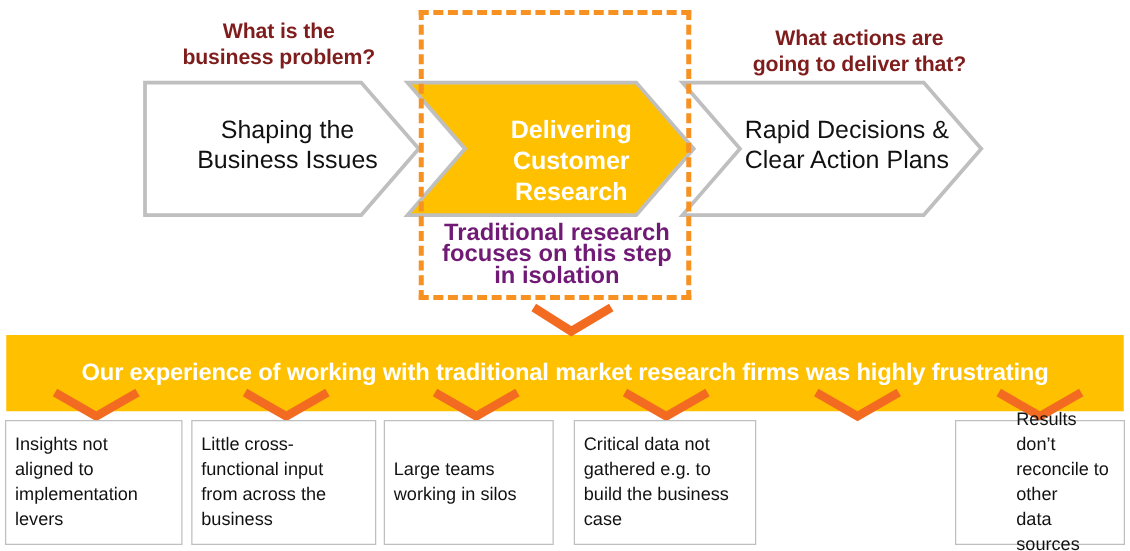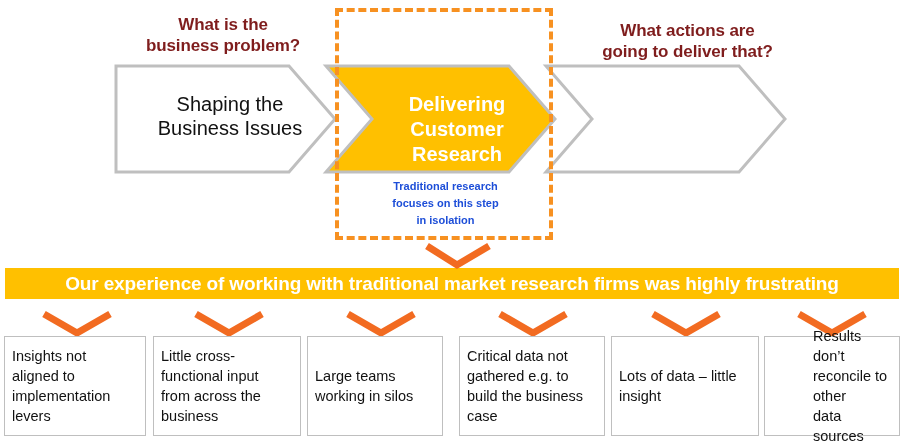--- a/index.html
+++ b/index.html
@@ -60,32 +60,32 @@
     left: 335px; top: 8px;
     width: 218px; height: 232px;
     border: 4px dashed #F79121;
     box-sizing: border-box;
     pointer-events: none;
   }
   #dashed-note {
     position: absolute;
     left: 343px; top: 178px;
     width: 205px;
-    font-size: 11px;
+    font-size: 19px;
     font-weight: bold;
     line-height: 17px;
-    color: #1d4ed8;
+    color: #701a75;
     text-align: center;
   }
 
   
   #banner {
     position: absolute;
     left: 5px; top: 268px;
-    width: 894px; height: 31px;
+    width: 894px; height: 61px;
     background: #FFC000;
     display: flex;
     align-items: center;
     justify-content: center;
   }
   #banner-text {
     color: #ffffff;
     font-weight: bold;
     font-size: 19px;
     letter-spacing: -0.15px;
@@ -132,20 +132,21 @@
     <polygon points="326,66 509,66 555,119 509,172 326,172 372,119" fill="#FFC000" stroke="#BFBFBF" stroke-width="3"></polygon>
 
     <polygon points="546,66 739,66 785,119 739,172 546,172 592,119" fill="#ffffff" stroke="#BFBFBF" stroke-width="3"></polygon>
   </svg>
 
   <div class="q-label" id="q-label-1">What is the<br>business problem?</div>
   <div class="q-label" id="q-label-3">What actions are<br>going to deliver that?</div>
 
   <div class="chev-text" id="chev-text-1">Shaping  the<br>Business Issues</div>
   <div class="chev-text" id="chev-text-2">Delivering<br>Customer<br>Research</div>
+  <div class="chev-text" id="chev-text-3">Rapid Decisions &amp;<br>Clear Action Plans</div>
 
   <div id="dashed-box"></div>
   <div id="dashed-note">Traditional research<br>focuses on this step<br>in isolation</div>
 </div>
 
 <div id="banner">
   <span id="banner-text">Our experience of working with traditional market research firms was highly frustrating</span>
 </div>
 
 <svg id="arrows-svg" viewBox="0 0 904 441">
@@ -166,19 +167,16 @@
   </div>
   <div class="reason-box" id="reason-box-1">
     <span class="reason-text">Little cross-<br>functional  input<br>from across the<br>business</span>
   </div>
   <div class="reason-box" id="reason-box-2">
     <span class="reason-text">Large teams<br>working in silos</span>
   </div>
   <div class="reason-box" id="reason-box-3">
     <span class="reason-text">Critical data not<br>gathered e.g. to<br>build the business<br>case</span>
   </div>
-  <div class="reason-box" id="reason-box-4">
-    <span class="reason-text">Lots of data – little<br>insight</span>
-  </div>
   <div class="reason-box" id="reason-box-5">
     <span class="reason-text">Results  don’t<br>reconcile to other<br>data sources</span>
   </div>
 </div>
 
 </body></html>

